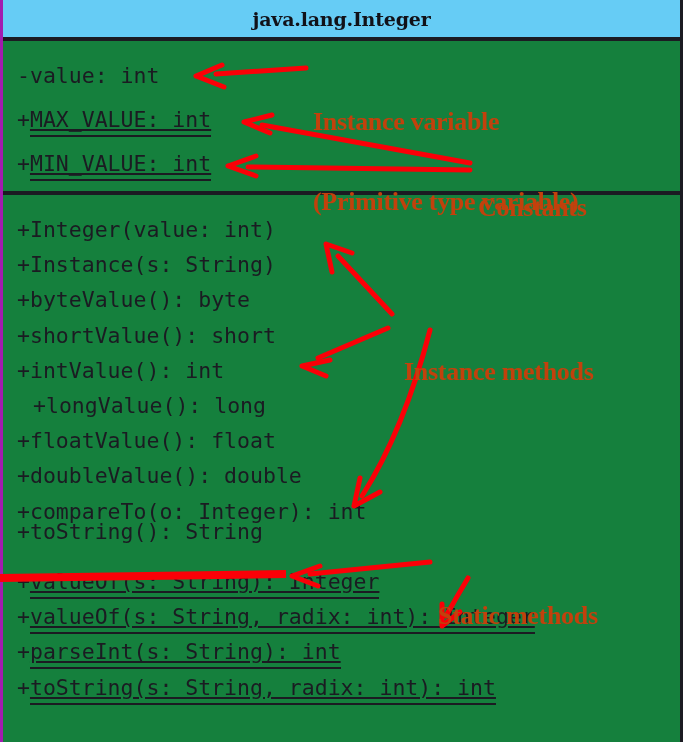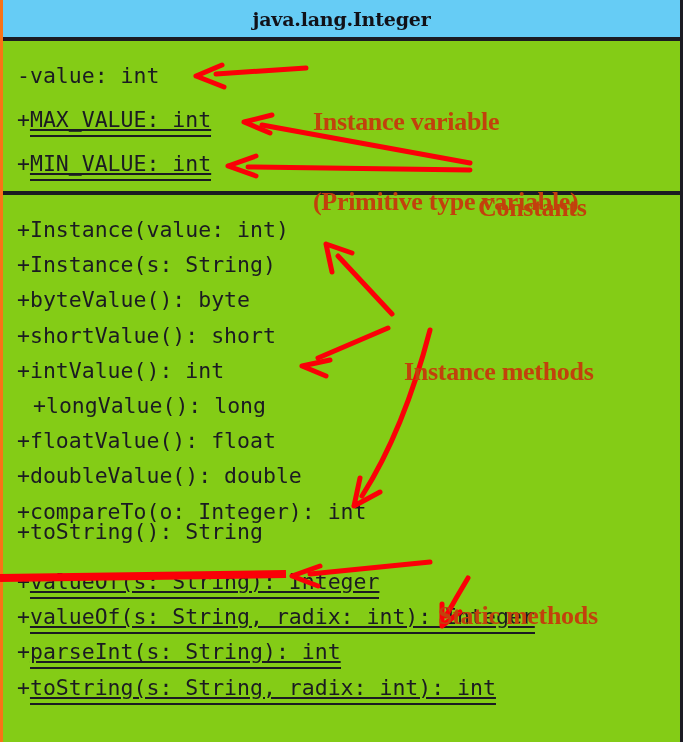--- a/index.html
+++ b/index.html
@@ -16,23 +16,23 @@
     font-family: "DejaVu Sans Mono", monospace;
   }
   
   .class-box {
     position: absolute;
     left: 0;
     top: 0;
     width: 683px;
     height: 742px;
     box-sizing: border-box;
-    border-left: 3px solid #f97316;
+    border-left: 3px solid #a21caf;
     border-right: 3px solid #1b1b22;
-    background: #84cc16;
+    background: #15803d;
     padding-left: 20px;
   }
   .class-header {
     position: absolute;
     left: 0;
     top: 0;
     width: 100%;
     height: 41px;
     box-sizing: border-box;
     background: #66ccf5;
@@ -109,21 +109,21 @@
 
     <div class="section" id="fields-section">
         <div class="member" style="top: 65px;">-value: int</div>
         <div class="member" style="top: 109px;"><span>+</span><span class="u">MAX_VALUE: int</span></div>
         <div class="member" style="top: 153px;"><span>+</span><span class="u">MIN_VALUE: int</span></div>
       </div>
 
     <div class="divider" id="fields-methods-divider" style="top:191px"></div>
 
     <div class="section" id="methods-section">
-        <div class="member" style="top: 219px;">+Instance(value: int)</div>
+        <div class="member" style="top: 219px;">+Integer(value: int)</div>
         <div class="member" style="top: 254.2px;">+Instance(s: String)</div>
         <div class="member" style="top: 289.4px;">+byteValue(): byte</div>
         <div class="member" style="top: 324.6px;">+shortValue(): short</div>
         <div class="member" style="top: 359.8px;">+intValue(): int</div>
         <div class="member" style="top: 395px; margin-left: 16px;">+longValue(): long</div>
         <div class="member" style="top: 430.2px;">+floatValue(): float</div>
         <div class="member" style="top: 465.4px;">+doubleValue(): double</div>
         <div class="member" style="top: 500.6px;">+compareTo(o: Integer): int</div>
         <div class="member" style="top: 521px;">+toString(): String</div>
         <div class="member" style="top: 571px;"><span>+</span><span class="u">valueOf(s: String): Integer</span></div>

